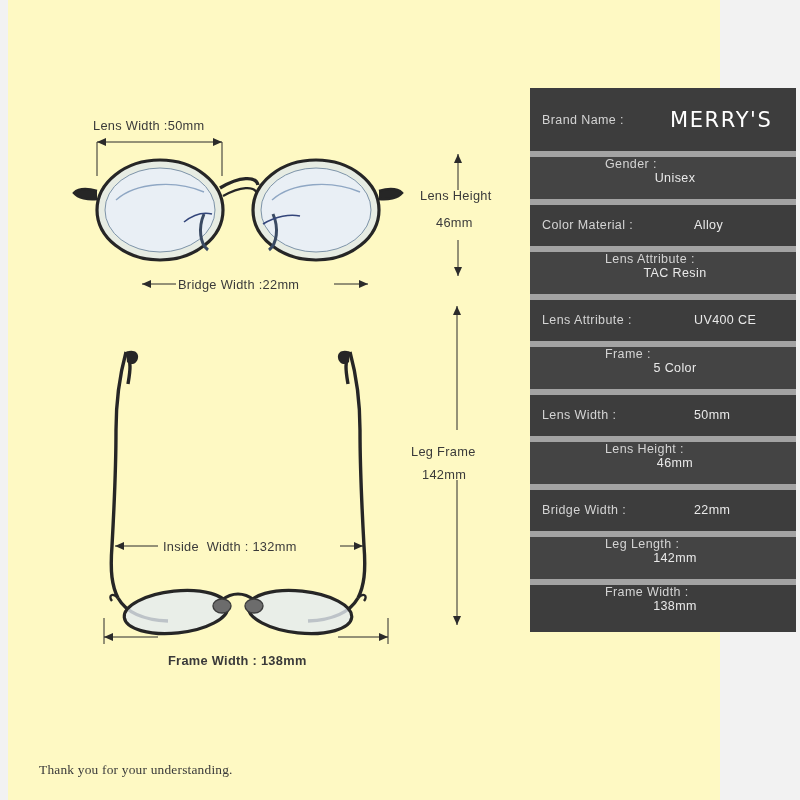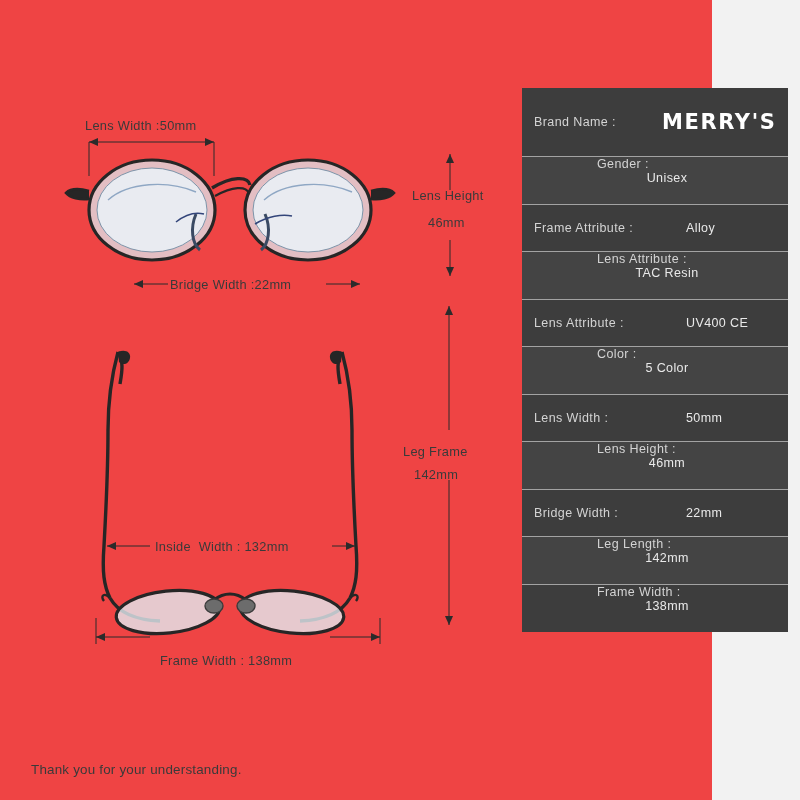--- a/index.html
+++ b/index.html
@@ -9,40 +9,40 @@
   }
   body {
     width: 800px;
     height: 800px;
     position: relative;
     font-family: "Liberation Sans", sans-serif;
     overflow: hidden;
   }
   #page {
     position: absolute;
-    left: 0; top: 0;
+    left: 8px; top: 0;
     width: 712px;
     height: 800px;
-    background: #ef4444;
+    background: #fef9c3;
   }
 
   
   .spec-table {
     position: absolute;
     left: 522px;
     top: 88px;
     width: 266px;
     background: #3d3d3d;
     box-shadow: 0 0 0 0 transparent;
   }
   .spec-row {
     display: flex;
     align-items: center;
     height: 47.5px;
-    border-bottom: 1px solid #a3a3a3;
+    border-bottom: 6px solid #a3a3a3;
     box-sizing: border-box;
   }
   .spec-row:last-child { border-bottom: none; flex-direction: column; }
   .spec-row.alt { background: #444444; flex-direction: column; }
   .spec-row.head { height: 69px; }
   .spec-key {
     width: 140px;
     padding-left: 12px;
     color: #d4d4d4;
     font-size: 12.5px;
@@ -53,21 +53,21 @@
     flex: 1;
     color: #e9e9e9;
     font-size: 12.5px;
     letter-spacing: .4px;
     margin-left: 24px;
   }
   .brand-val {
     flex: 1;
     color: #ffffff;
     font-size: 21px;
-    font-weight: bold;
+    font-weight: normal;
     letter-spacing: 1.6px;
     font-family: "DejaVu Sans", sans-serif;
   }
 
   
   .lbl {
     position: absolute;
     color: #3a3a3a;
     font-size: 12.8px;
     letter-spacing: .3px;
@@ -76,21 +76,21 @@
 
   
   .note {
     position: absolute;
     left: 31px;
     color: #3a3a3a;
     font-size: 13.4px;
     letter-spacing: .2px;
   }
   .note1 { top: 734px; }
-  .note2 { top: 762px; }
+  .note2 { top: 762px; font-family: Liberation Serif, serif; }
 
   svg { display: block; }
   .drawing {
     position: absolute;
     left: 0;
     top: 0;
     width: 520px;
     height: 700px;
     pointer-events: none;
   }
@@ -198,51 +198,51 @@
     </g>
   </svg>
 
   <div class="lbl" style="left:85px; top:118px;">Lens Width :50mm</div>
   <div class="lbl" style="left:170px; top:277px;">Bridge Width :22mm</div>
   <div class="lbl" style="left:412px; top:188px;">Lens Height</div>
   <div class="lbl" style="left:428px; top:215px;">46mm</div>
   <div class="lbl" style="left:403px; top:444px;">Leg Frame</div>
   <div class="lbl" style="left:414px; top:467px;">142mm</div>
   <div class="lbl" style="left:155px; top:539px;text-align:center;">Inside  Width : 132mm</div>
-  <div class="lbl" style="left:160px; top:653px;">Frame Width : 138mm</div>
+  <div class="lbl" style="left:160px; top:653px;font-weight:bold;">Frame Width : 138mm</div>
 
   <div class="spec-table">
 
     <div class="spec-row head">
       <div class="spec-key">Brand Name :</div>
       <div class="brand-val">MERRY'S</div>
     </div>
 
     <div class="spec-row alt">
       <div class="spec-key">Gender :</div>
       <div class="spec-val">Unisex</div>
     </div>
 
     <div class="spec-row">
-      <div class="spec-key">Frame Attribute :</div>
+      <div class="spec-key">Color Material :</div>
       <div class="spec-val">Alloy</div>
     </div>
 
     <div class="spec-row alt">
       <div class="spec-key">Lens Attribute :</div>
       <div class="spec-val">TAC Resin</div>
     </div>
 
     <div class="spec-row">
       <div class="spec-key">Lens Attribute :</div>
       <div class="spec-val">UV400 CE</div>
     </div>
 
     <div class="spec-row alt">
-      <div class="spec-key">Color :</div>
+      <div class="spec-key">Frame :</div>
       <div class="spec-val">5 Color</div>
     </div>
 
     <div class="spec-row">
       <div class="spec-key">Lens Width :</div>
       <div class="spec-val">50mm</div>
     </div>
 
     <div class="spec-row alt">
       <div class="spec-key">Lens Height :</div>

